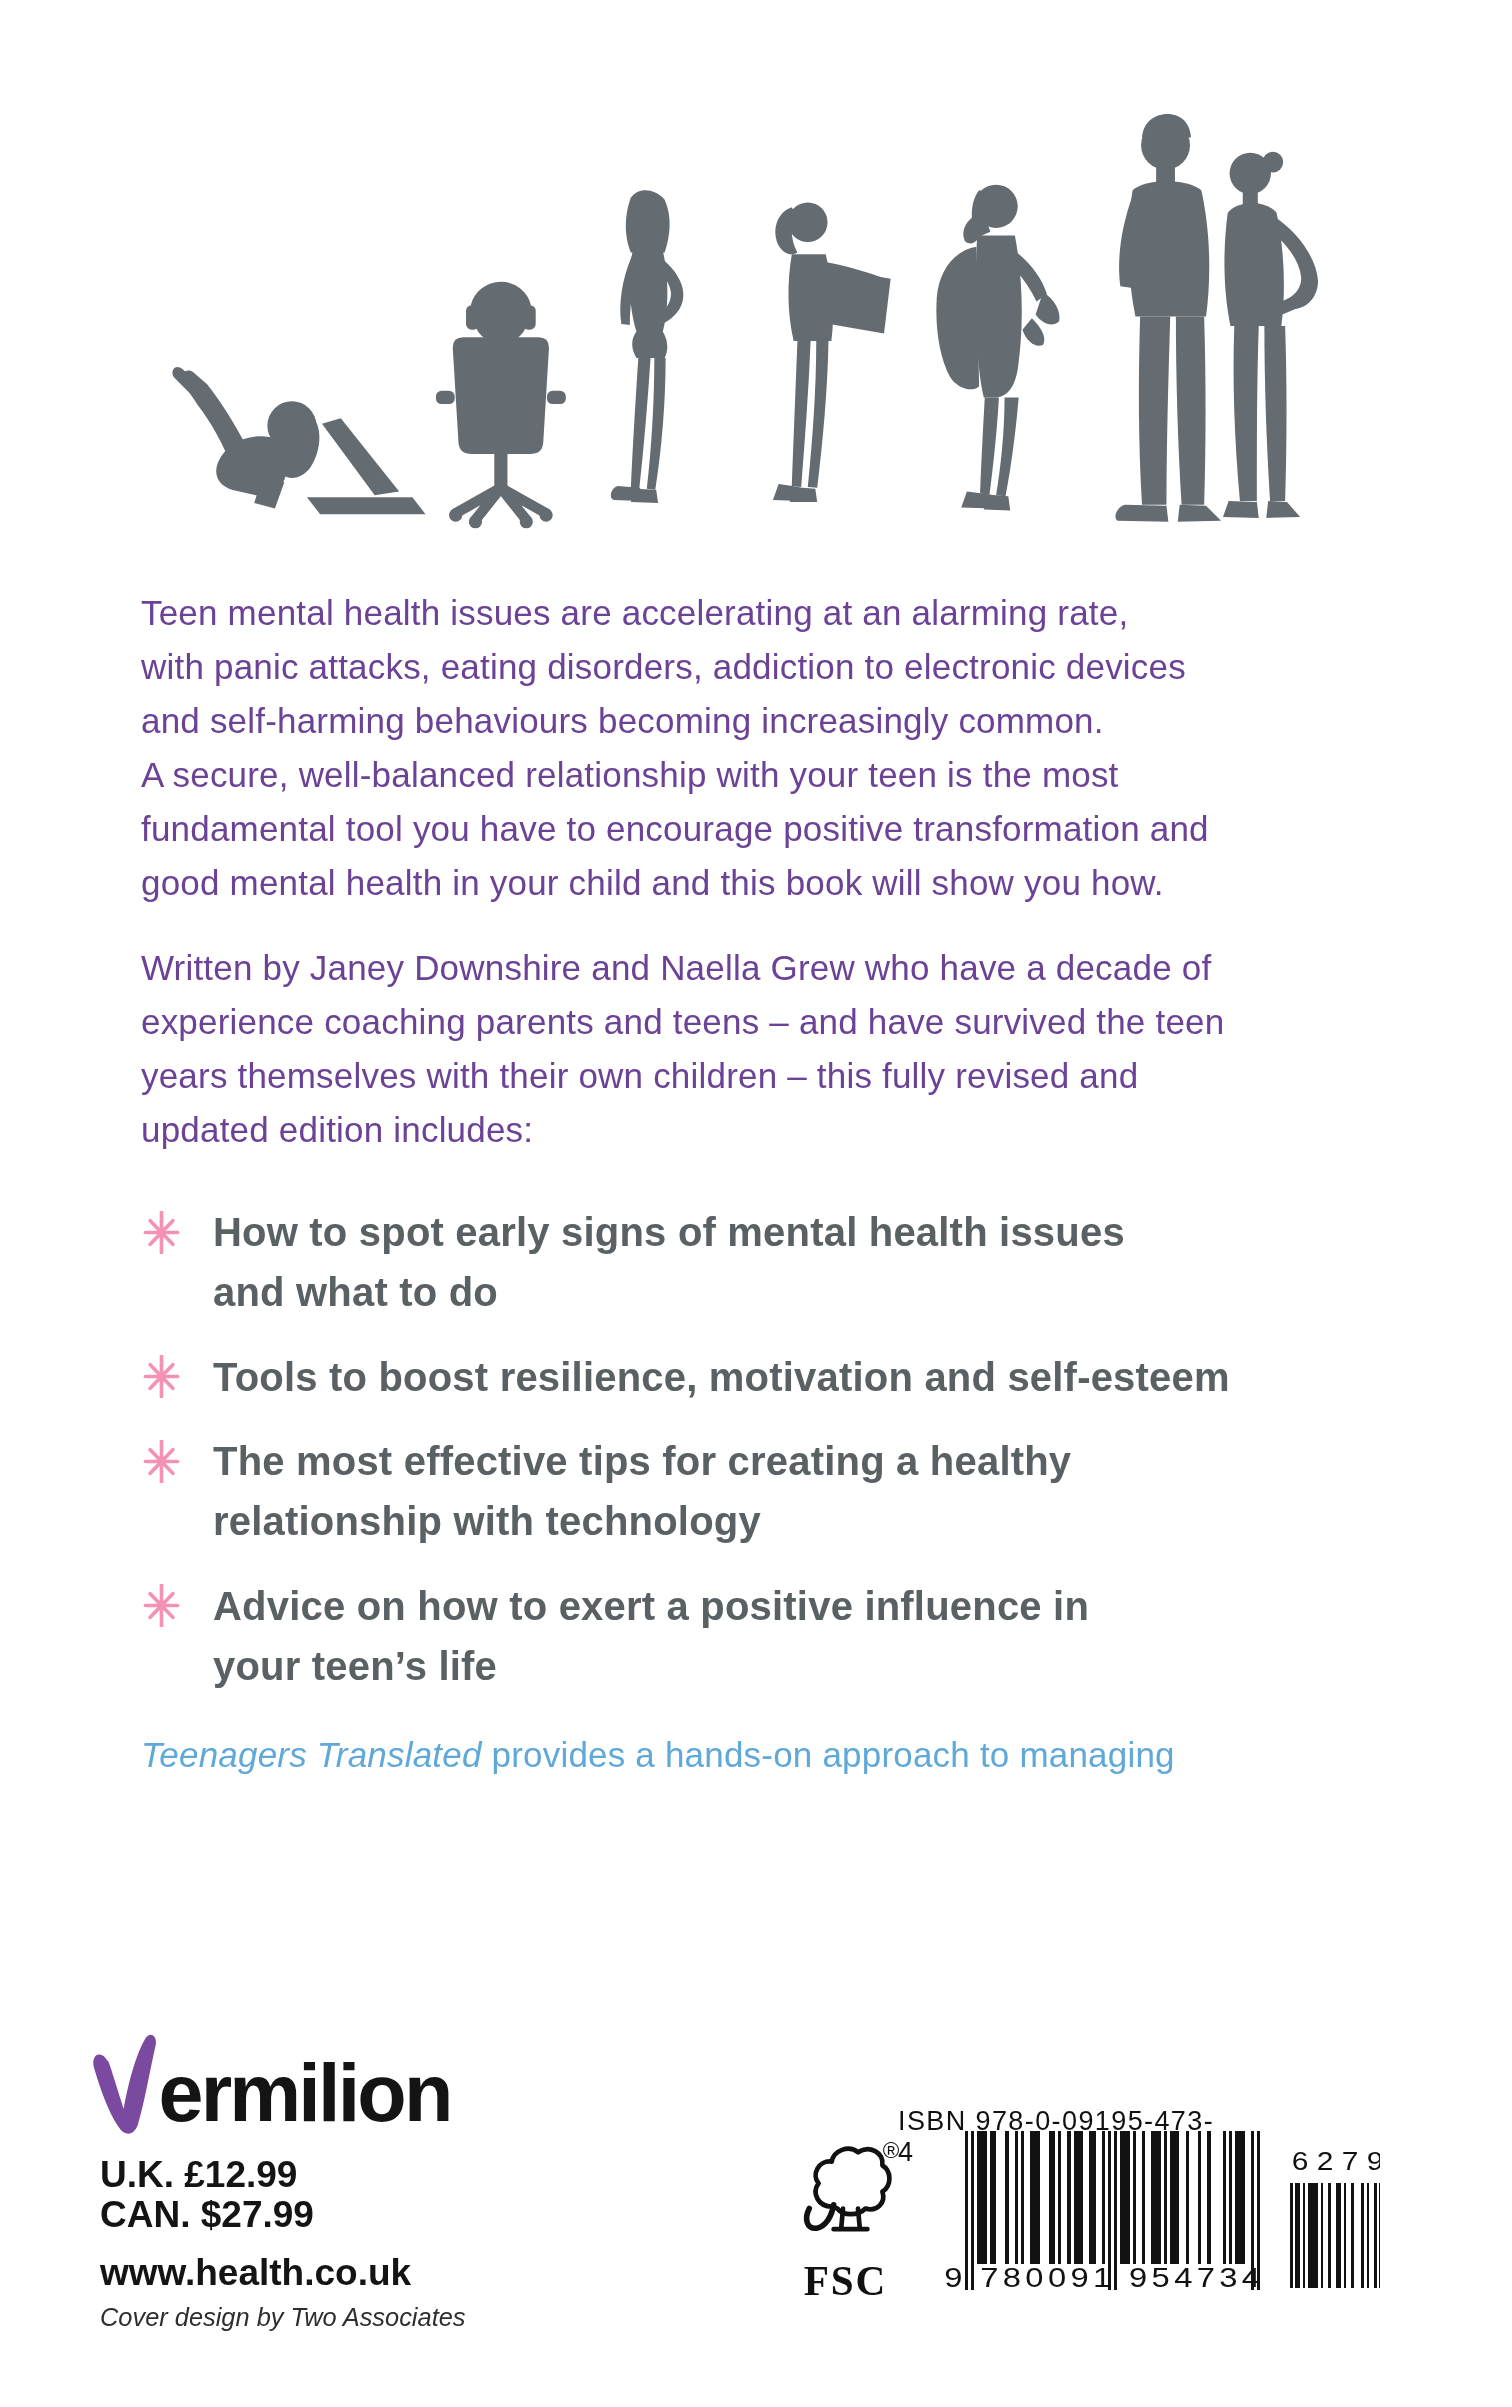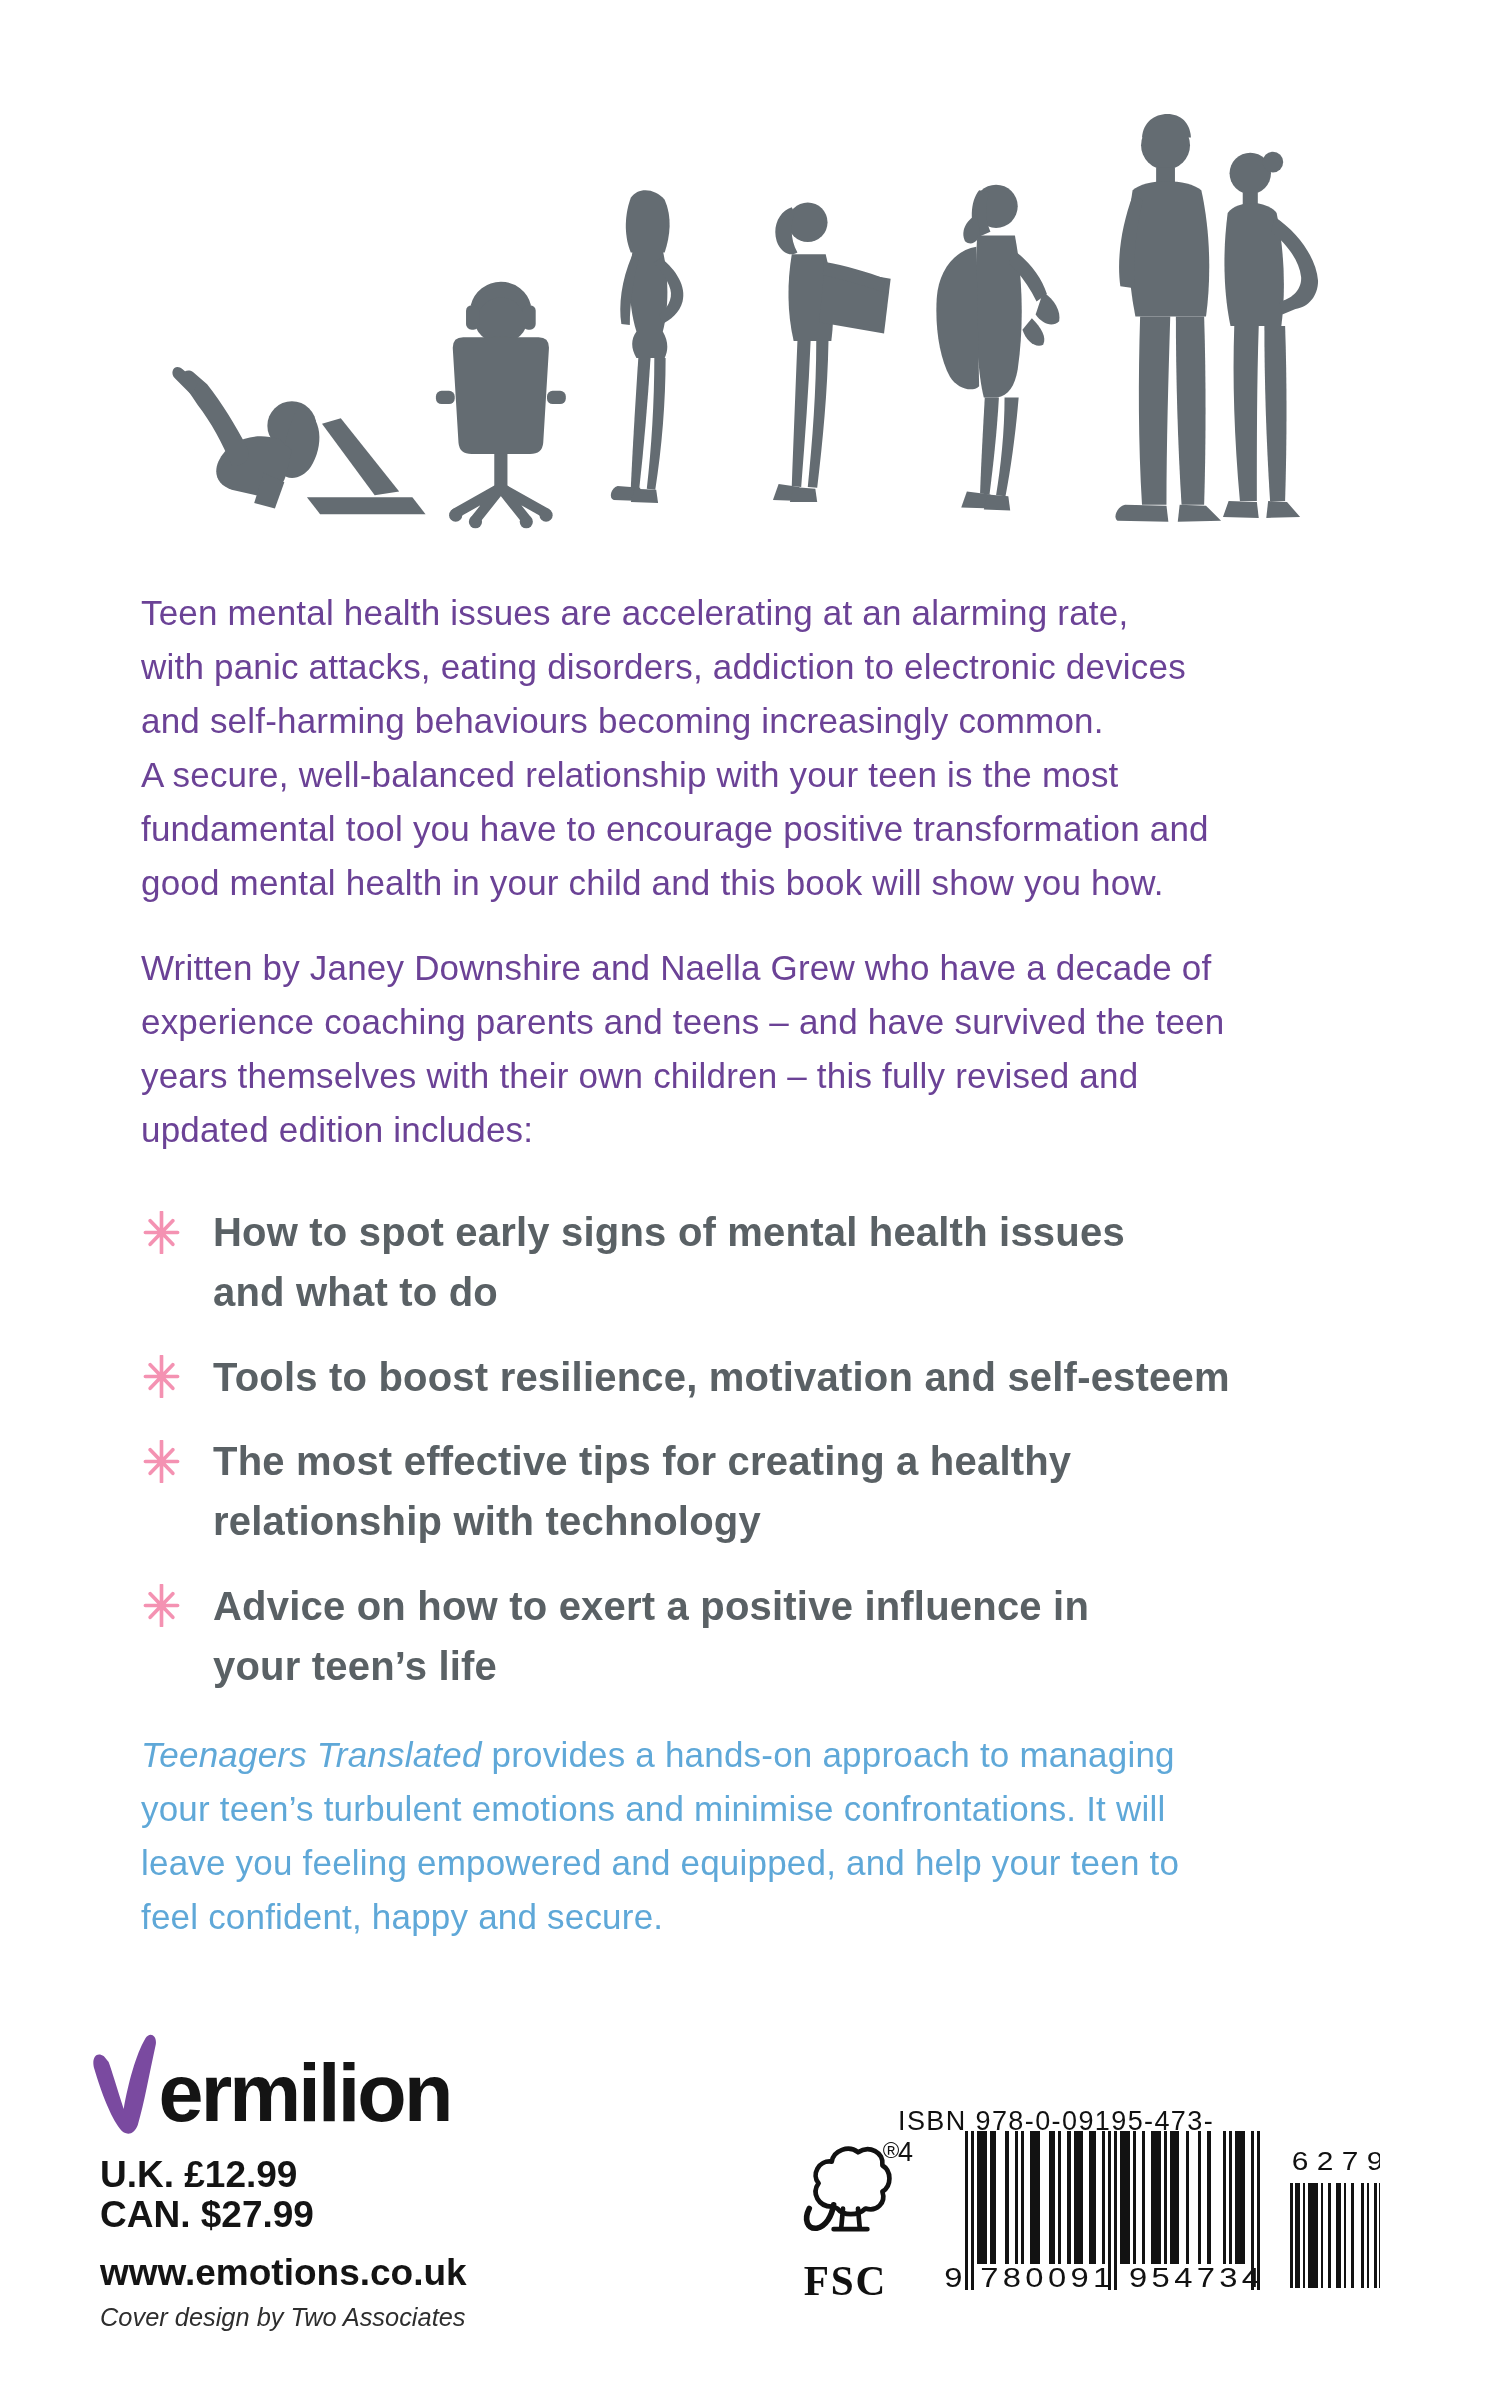--- a/index.html
+++ b/index.html
@@ -176,32 +176,29 @@
       <svg class="star" viewBox="0 0 36 40">
           <path d="M18,1 V39 M3,20 H33 M7.5,9 L28.5,31 M28.5,9 L7.5,31"></path>
         </svg>
       <span class="btxt">Advice on how to exert a positive influence in
 your teen’s life</span>
     </li>
   </ul>
 
   <p class="outro">
       <span class="l1"><em>Teenagers Translated</em><span> provides a hands-on approach to managing</span></span>
-      <span class="rest">your teen’s turbulent emotions and minimise confrontations. It will
-leave you feeling empowered and equipped, and help your teen to
-feel confident, happy and secure.</span>
     </p>
 
   <svg class="vlogo" width="395" height="111" viewBox="0 0 420 118">
     <path class="vmark" d="M18,28 C10,22 4,30 8,42 C15,66 25,92 35,105 C41,113 50,112 54,101 C61,77 66,48 73,16 C75,6 67,1 62,9 C52,26 44,56 39,84 C32,62 26,42 23,34 Z"></path>
     <text x="76" y="97">ermilion</text>
   </svg>
   <div class="price-uk">U.K. £12.99</div>
   <div class="price-can">CAN. $27.99</div>
-  <div class="website">www.emotions.co.uk</div>
+  <div class="website">www.health.co.uk</div>
   <div class="credit">Cover design by Two Associates</div>
 
   <div class="isbn">ISBN 978-0-09195-473-4</div>
   <svg id="ean" class="ean" width="330" height="162" viewBox="0 0 350 172">
     <text x="0" y="166" textLength="340" lengthAdjust="spacingAndGlyphs">9 780091 954734</text>
   <rect x="22.00" y="0" width="3.45" height="169"></rect>
       <rect x="28.60" y="0" width="3.45" height="169"></rect>
       <rect x="35.20" y="0" width="3.45" height="141"></rect>
       <rect x="38.50" y="0" width="3.45" height="141"></rect>
       <rect x="41.80" y="0" width="3.45" height="141"></rect>

